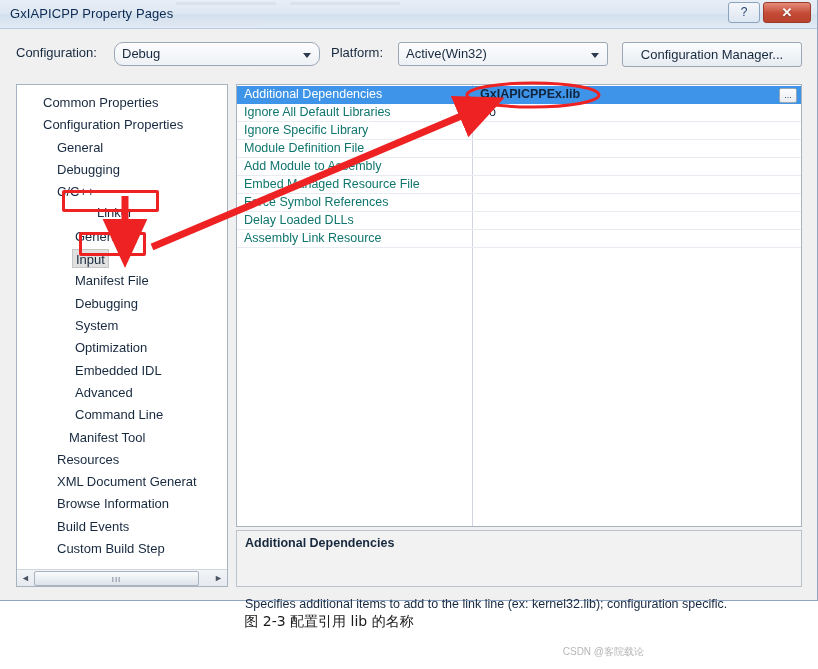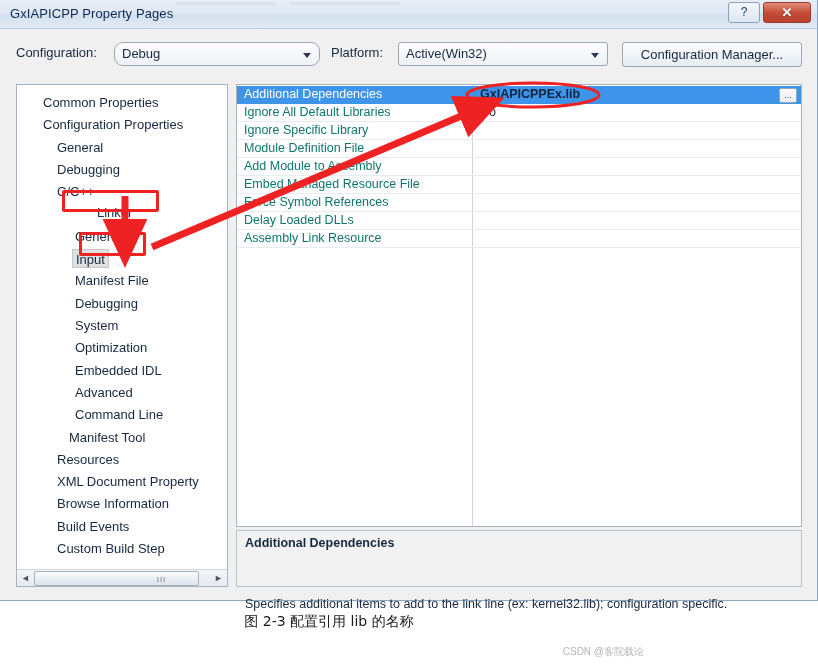--- a/index.html
+++ b/index.html
@@ -132,21 +132,21 @@
     position: absolute;
     left: 17px; top: 1px;
     width: 165px; height: 15px;
     background: linear-gradient(to bottom,#fafbfc,#dde3ea);
     border: 1px solid #a9b4c0;
     border-radius: 2px;
   }
   .sb-grip {
     position: absolute; left: 50%; top: 3px;
     transform: translateX(-50%);
-    font-size: 8px; color: #6b7785; letter-spacing: 1px; margin-left: 45px;
+    font-size: 8px; color: #6b7785; letter-spacing: 1px;
   }
   .tree-item {
     position: absolute;
     font-size: 13px;
     color: #17293f;
     white-space: nowrap;
     line-height: 19px;
     height: 19px;
   }
   .tree-item.selected {
@@ -293,21 +293,21 @@
           <div class="tree-item selected" style="left: 58px; top: 164.1px;">Input</div>
           <div class="tree-item" style="left: 58px; top: 186.4px;">Manifest File</div>
           <div class="tree-item" style="left: 58px; top: 208.7px;">Debugging</div>
           <div class="tree-item" style="left: 58px; top: 231px;">System</div>
           <div class="tree-item" style="left: 58px; top: 253.3px;">Optimization</div>
           <div class="tree-item" style="left: 58px; top: 275.6px;">Embedded IDL</div>
           <div class="tree-item" style="left: 58px; top: 297.9px;">Advanced</div>
           <div class="tree-item" style="left: 58px; top: 320.2px;">Command Line</div>
           <div class="tree-item" style="left: 36px; top: 342.5px; margin-left: 16px;">Manifest Tool</div>
           <div class="tree-item" style="left: 40px; top: 364.8px;">Resources</div>
-          <div class="tree-item" style="left: 40px; top: 387.1px;">XML Document Property</div>
+          <div class="tree-item" style="left: 40px; top: 387.1px;">XML Document Generat</div>
           <div class="tree-item" style="left: 40px; top: 409.4px;">Browse Information</div>
           <div class="tree-item" style="left: 40px; top: 431.7px; text-align: right;">Build Events</div>
           <div class="tree-item" style="left: 40px; top: 454px;">Custom Build Step</div>
         </div>
       <div class="tree-scroll">
         <div class="sb-arrow" style="left:1px;">◄</div>
         <div class="sb-thumb">
           <div class="sb-grip">III</div>
         </div>
         <div class="sb-arrow" style="right:1px;">►</div>

